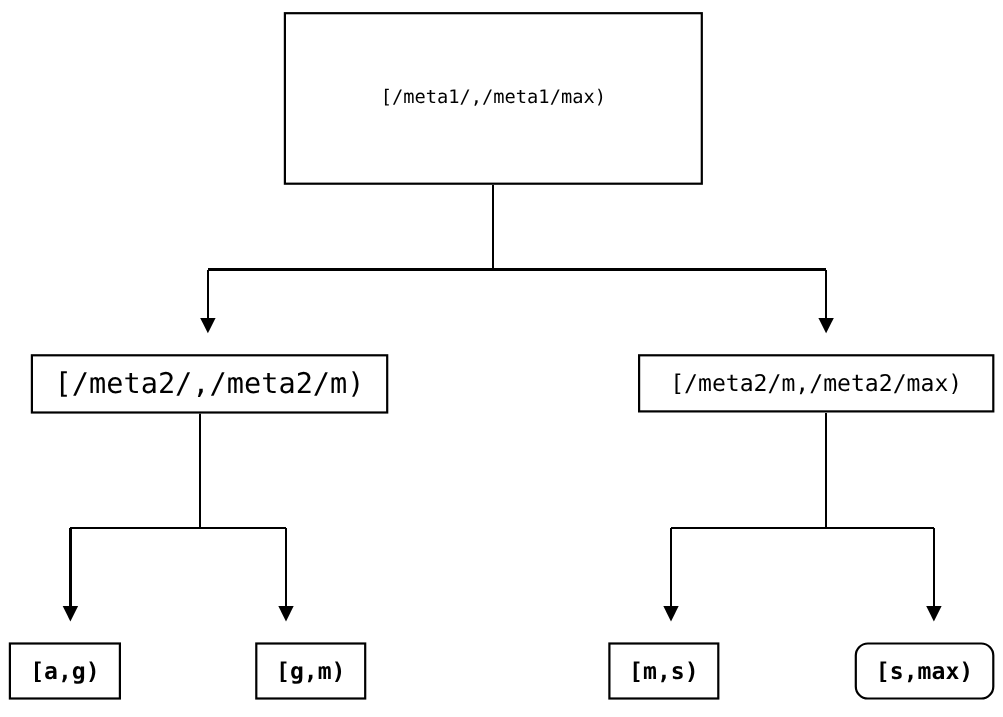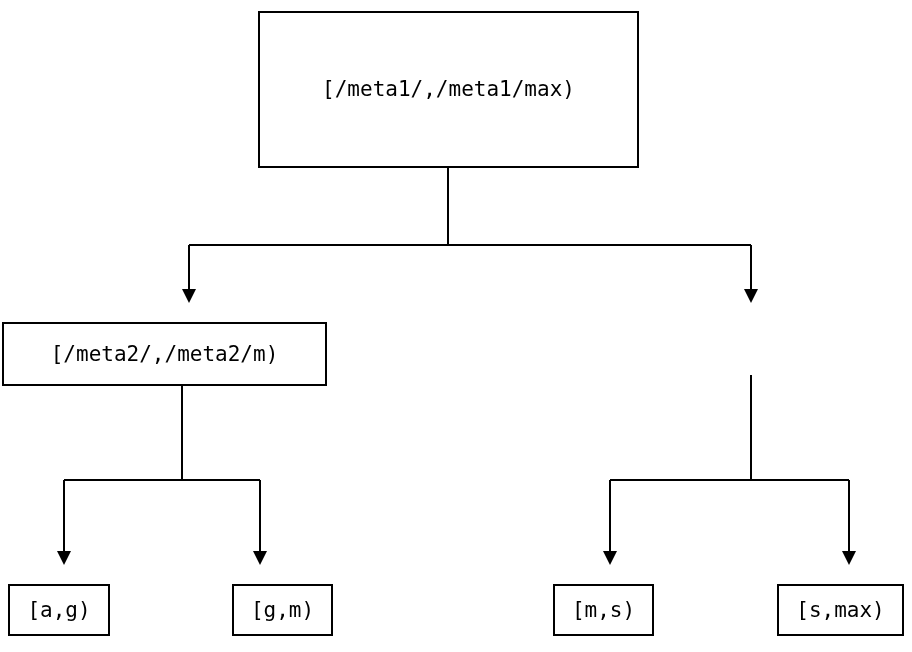--- a/index.html
+++ b/index.html
@@ -41,45 +41,46 @@
   .node-label {
     display: block;
     text-align: center;
     white-space: pre;
   }
   .node-root {
     left: 258px;
     top: 11px;
     width: 381px;
     height: 157px;
-    font-size: 21px;
+    font-size: 17px;
   }
   .node-mid-left {
-    left: 2px;
+    left: 28px;
     top: 322px;
     width: 325px;
-    height: 64px;
-    font-size: 21px;
+    height: 54px;
+    font-size: 26px;
   }
   .node-mid-right {
     left: 580px;
     top: 322px;
     width: 324px;
     height: 53px;
     font-size: 21px;
   }
   .node-leaf {
     top: 584px;
     height: 52px;
     font-size: 21px;
+    font-weight: bold;
   }
   .leaf-0 { left: 8px;   width: 102px; }
   .leaf-1 { left: 205px; width: 101px; margin-left: 27px; }
   .leaf-2 { left: 553px; width: 101px; align-items: center; }
-  .leaf-3 { left: 777px; width: 127px; }
+  .leaf-3 { left: 777px; width: 127px; border-radius: 12px; }
 </style>
 </head>
 <body>
 
 <div id="canvas">
 
   <svg id="edge-layer" viewBox="0 0 912 652">
     <g stroke="#000000" stroke-width="2" fill="none" shape-rendering="crispEdges">
 
       <path d="M 448 168 L 448 245"></path>
@@ -109,20 +110,23 @@
   </svg>
 
   <div class="node node-root">
     <span class="node-label">[/meta1/,/meta1/max)</span>
   </div>
 
   <div class="node node-mid-left">
     <span class="node-label">[/meta2/,/meta2/m)</span>
   </div>
 
+  <div class="node node-mid-right">
+    <span class="node-label">[/meta2/m,/meta2/max)</span>
+  </div>
 
   <div class="node node-leaf leaf-0">
     <span class="node-label">[a,g)</span>
   </div>
 
   <div class="node node-leaf leaf-1">
     <span class="node-label">[g,m)</span>
   </div>
 
   <div class="node node-leaf leaf-2">

